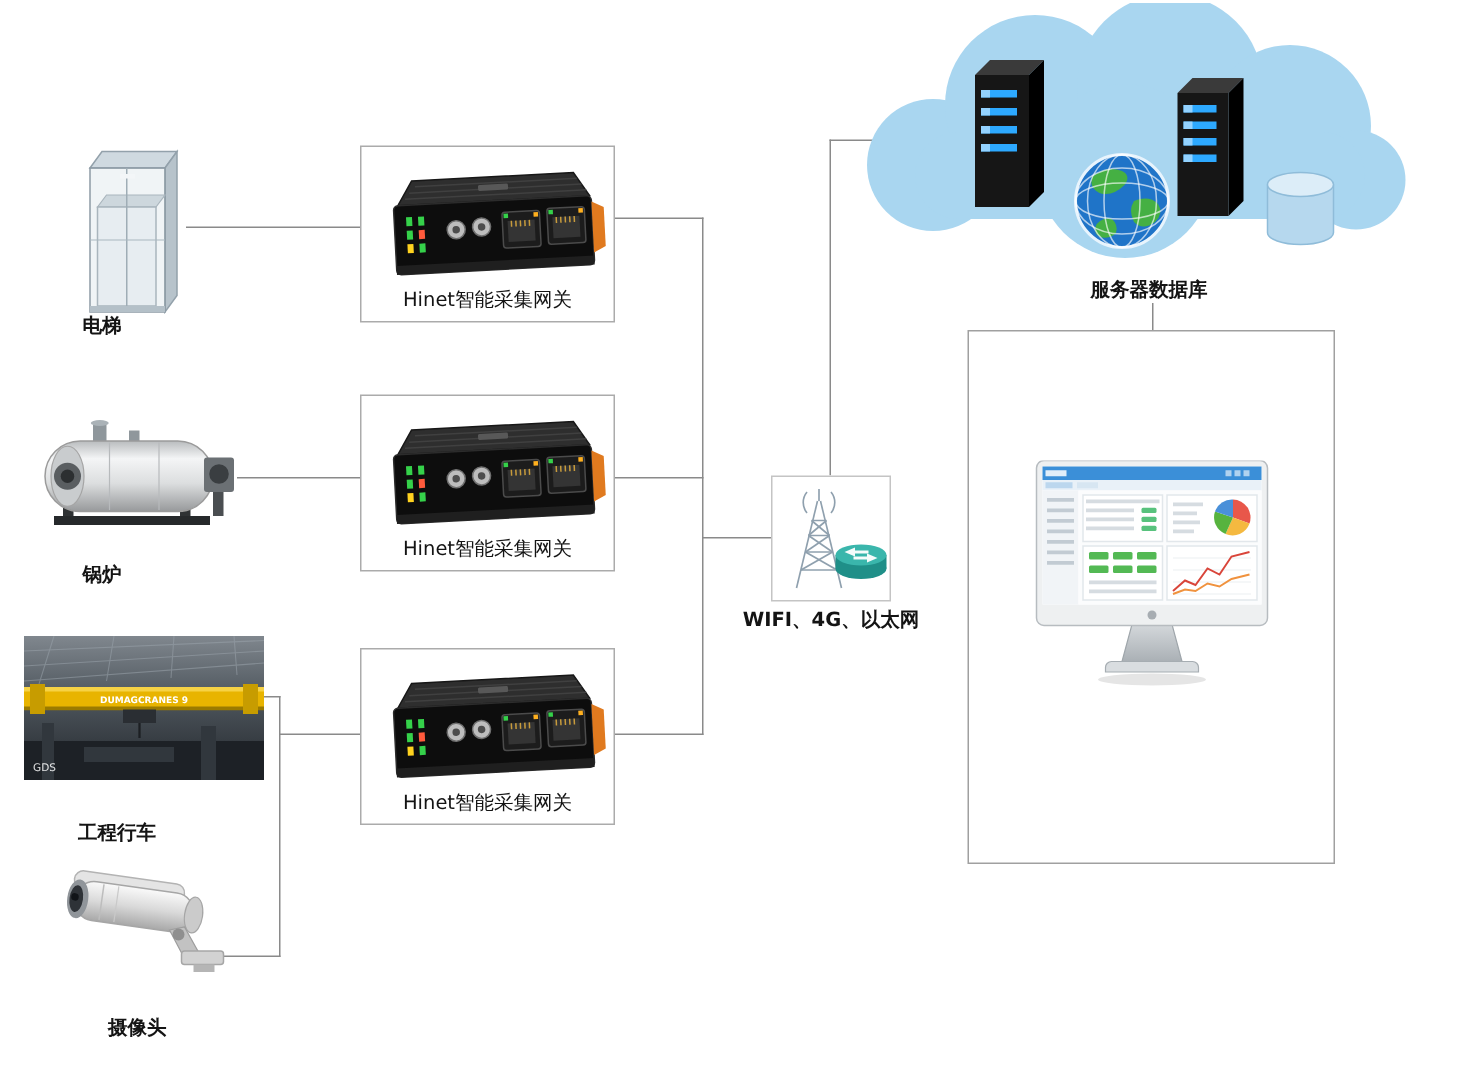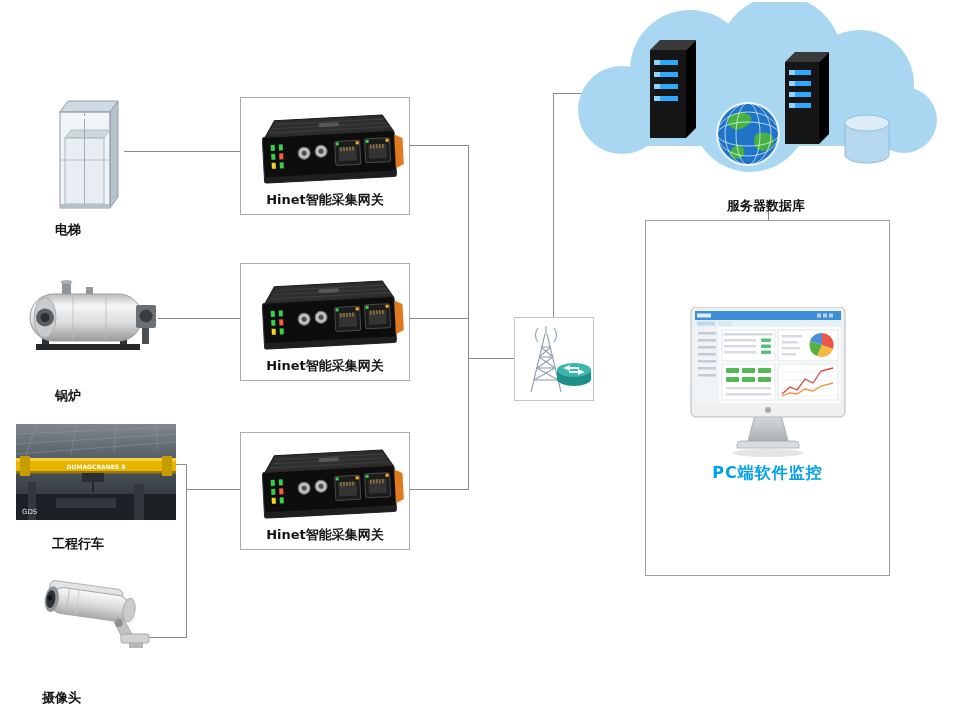--- a/index.html
+++ b/index.html
@@ -3,23 +3,23 @@
 <meta charset="utf-8">
 <style>
   html,body{margin:0;padding:0;background:#ffffff;}
   body{font-family:"DejaVu Sans","Liberation Sans",sans-serif;}
   .canvas{position:relative;width:974px;height:712px;background:#ffffff;overflow:hidden;}
   .ln{position:absolute;background:#8a8a8a;}
   .ln.h{height:1px;}
   .ln.v{width:1px;}
   .abs{position:absolute;}
   .node-box{position:absolute;background:#ffffff;border:1px solid #ababab;box-sizing:border-box;}
-  .lbl{position:absolute;font-weight:bold;font-size:13px;color:#141414;white-space:nowrap;margin-top:13px;}
+  .lbl{position:absolute;font-weight:bold;font-size:13px;color:#141414;white-space:nowrap;}
   .lbl.center{text-align:center;}
-  .gw-label{position:absolute;left:0;bottom:5px;width:100%;text-align:center;font-weight:bold;font-size:13px;color:#141414;}
+  .gw-label{position:absolute;left:0;bottom:5px;width:100%;text-align:center;font-weight:normal;font-size:13px;color:#141414;}
   .pc-label{position:absolute;left:0;top:242px;width:100%;text-align:center;font-weight:bold;font-size:16px;color:#00a0e9;letter-spacing:1px;}
 </style>
 </head>
 <body>
 
 <div class="canvas">
 
   <div class="ln h" style="left:124px;top:151px;width:116px"></div>
   <div class="ln h" style="left:158px;top:318px;width:82px"></div>
   <div class="ln h" style="left:176px;top:464px;width:11px"></div>
@@ -102,21 +102,21 @@
     <rect x="66" y="49" width="22" height="9" fill="#2a2e33"></rect>
     <line x1="77" y1="58" x2="77" y2="68" stroke="#1c1f23" stroke-width="1.5"></line>
     <rect x="0" y="70" width="160" height="26" fill="#1d2126"></rect>
     <g fill="#31373d">
       <rect x="12" y="58" width="8" height="38"></rect>
       <rect x="118" y="60" width="10" height="36"></rect>
       <rect x="40" y="74" width="60" height="10"></rect>
     </g>
     <text x="6" y="90" font-size="7" fill="#ffffff" opacity="0.85">GDS</text>
   </svg>
-  <div class="lbl" style="left:52px;top:522px">工程行车</div>
+  <div class="lbl" style="left:52px;top:546px">工程行车</div>
 
   <svg class="abs" style="left:33px;top:568px" width="124" height="92" viewBox="0 0 124 92">
     <defs>
       <linearGradient id="camg" x1="0" y1="0" x2="0" y2="1">
         <stop offset="0" stop-color="#fafafa"></stop>
           <stop offset="0.5" stop-color="#d9d9d9"></stop>
           <stop offset="1" stop-color="#a8a8a8"></stop>
       </linearGradient>
     </defs>
     <g transform="rotate(8 60 40)">
@@ -127,21 +127,21 @@
       <circle cx="16" cy="36" r="2.5" fill="#111418"></circle>
       <ellipse cx="96" cy="37" rx="6" ry="12" fill="#cbcbcb" stroke="#a6a6a6" stroke-width="0.8"></ellipse>
       <line x1="34" y1="25" x2="34" y2="49" stroke="#bdbdbd" stroke-width="1"></line>
       <line x1="44" y1="25" x2="44" y2="49" stroke="#c9c9c9" stroke-width="0.8"></line>
     </g>
     <polygon points="80,52 90,50 100,68 90,71" fill="#c2c2c2" stroke="#9d9d9d" stroke-width="0.8"></polygon>
     <circle cx="86" cy="55" r="4" fill="#8f8f8f"></circle>
     <rect x="88" y="66" width="28" height="9" rx="2" fill="#d2d2d2" stroke="#a6a6a6"></rect>
     <rect x="96" y="75" width="14" height="5" fill="#b5b5b5"></rect>
   </svg>
-  <div class="lbl" style="left:42px;top:676px">摄像头</div>
+  <div class="lbl" style="left:72px;top:676px">摄像头</div>
 
   <div class="node-box" style="left:240px;top:97px;width:170px;height:118px">
     <svg class="abs" style="left:5px;top:8px" width="160" height="86" viewBox="0 0 160 86">
       <g transform="rotate(-3 80 44)">
         <polygon points="30,12 138,12 148,28 20,28" fill="#2e2e2e" stroke="#171717"></polygon>
         <g stroke="#404040" stroke-width="1">
           <line x1="32" y1="16" x2="140" y2="16"></line>
             <line x1="28" y1="20" x2="143" y2="20"></line>
             <line x1="25" y1="24" x2="146" y2="24"></line>
         </g>
@@ -307,20 +307,21 @@
       </g>
       <g>
         <rect x="40" y="48" width="34" height="9" fill="#1f8f88"></rect>
         <ellipse cx="57" cy="57" rx="17" ry="7" fill="#1f8f88"></ellipse>
         <ellipse cx="57" cy="48" rx="17" ry="7" fill="#3ab6ac"></ellipse>
         <polygon points="46,46 53,43 53,45 62,45 62,47 53,47 53,49" fill="#ffffff" opacity="0.95"></polygon>
         <polygon points="68,50 61,47 61,49 52,49 52,51 61,51 61,53" fill="#ffffff" opacity="0.95"></polygon>
       </g>
     </svg>
   </div>
+  <div class="lbl center" style="left:474px;top:404px;width:160px">WIFI、4G、以太网</div>
 
   <svg class="abs" style="left:552px;top:2px" width="390" height="188" viewBox="0 0 390 188">
     <g fill="#a9d6f0">
       <circle cx="70" cy="108" r="44"></circle>
       <circle cx="138" cy="68" r="60"></circle>
       <circle cx="228" cy="56" r="62"></circle>
       <circle cx="308" cy="82" r="54"></circle>
       <circle cx="352" cy="118" r="33"></circle>
       <circle cx="198" cy="112" r="58"></circle>
       <rect x="58" y="86" width="300" height="58" rx="29"></rect>
@@ -456,16 +457,15 @@
           <line x1="97" y1="65" x2="149" y2="65"></line>
             <line x1="97" y1="73" x2="149" y2="73"></line>
           <line x1="97" y1="81" x2="149" y2="81"></line>
             <line x1="97" y1="89" x2="149" y2="89"></line>
         </g>
         <polyline points="97,87 105,80 112,83 120,72 128,76 136,64 148,61" fill="none" stroke="#d9453a" stroke-width="1.3"></polyline>
         <polyline points="97,89 105,86 112,87 120,82 128,84 136,79 148,76" fill="none" stroke="#f0923e" stroke-width="1.3"></polyline>
       </g>
       <circle cx="83" cy="103" r="3" fill="#a7adb2"></circle>
     </svg>
-    <div class="pc-label">PC端软件监控</div>
   </div>
 
 </div>
 
 </body></html>

